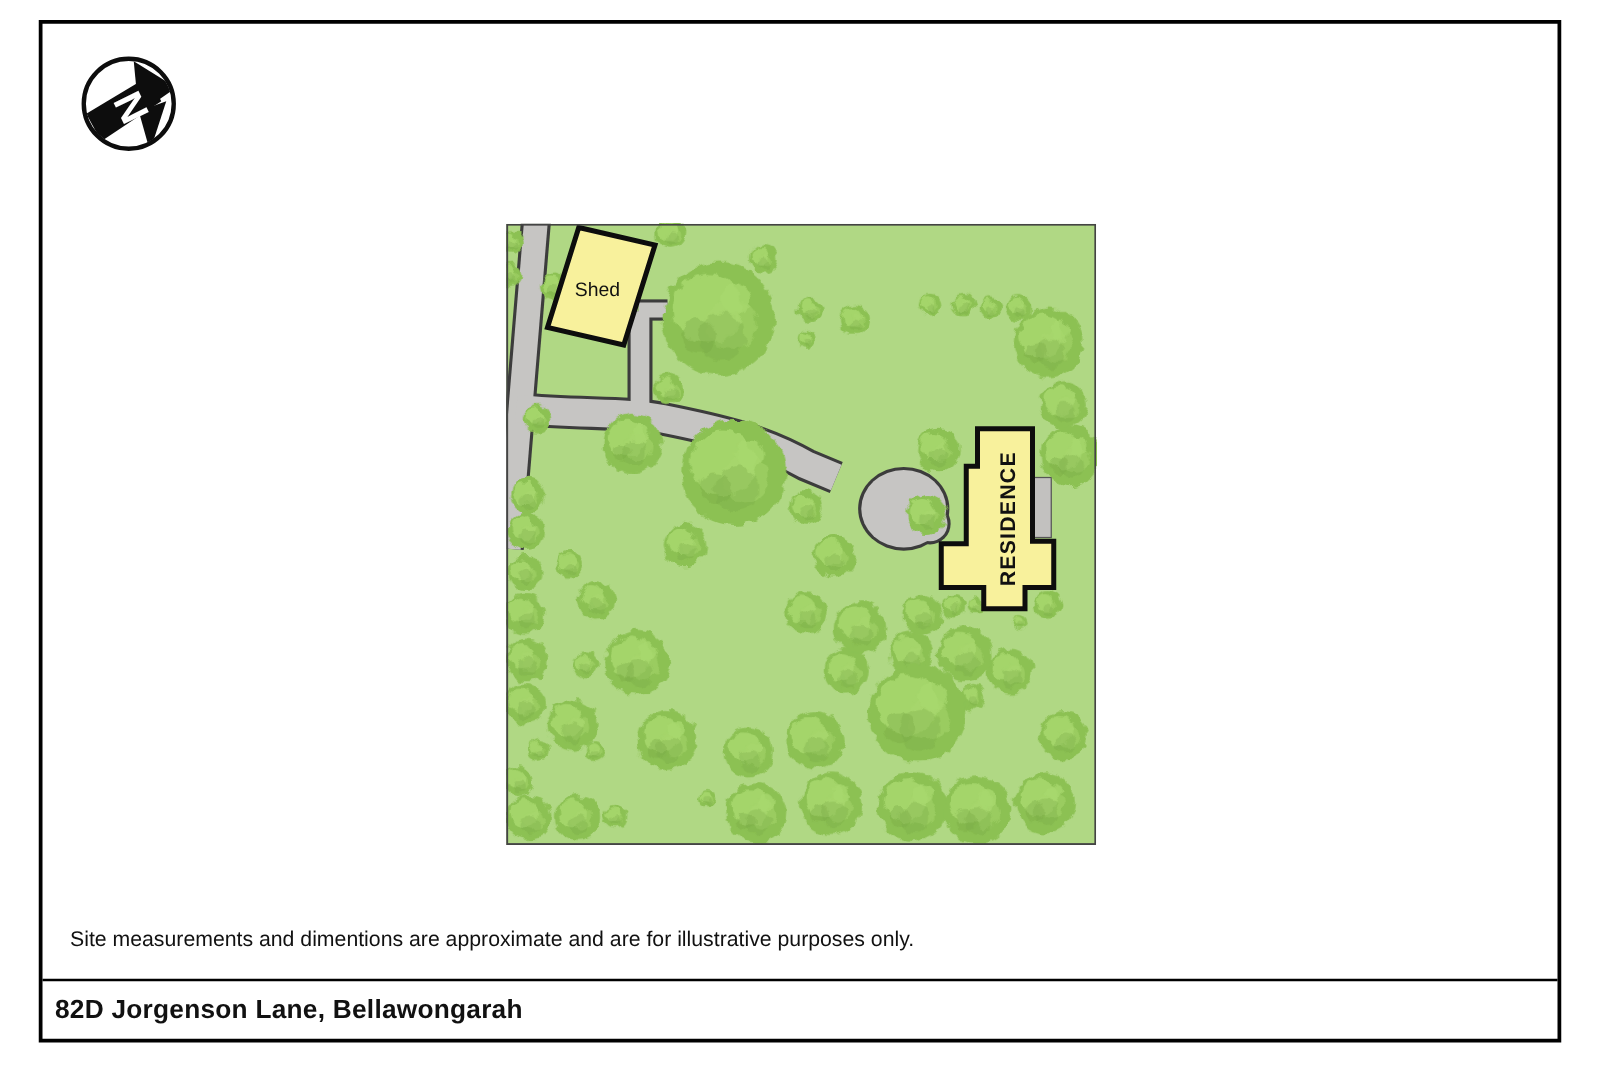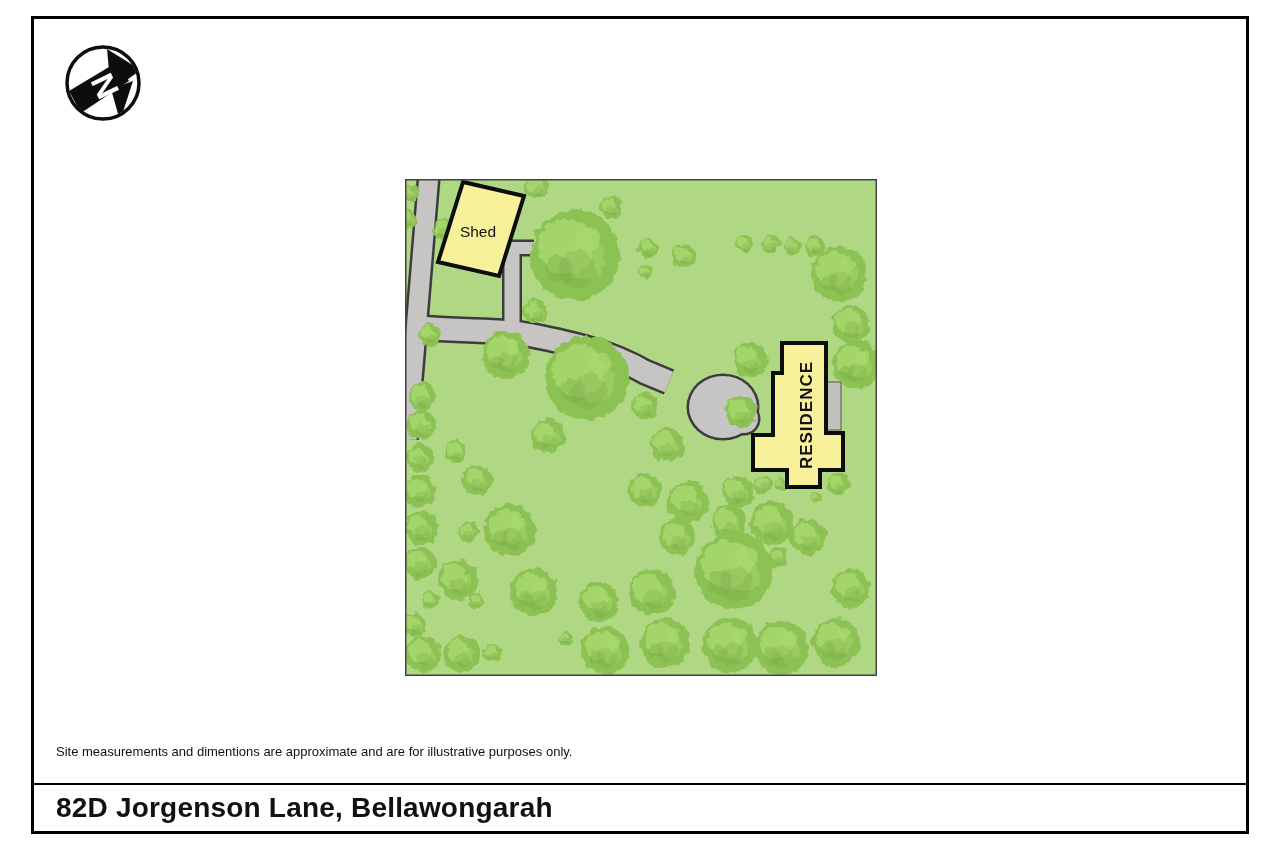--- a/index.html
+++ b/index.html
@@ -1,24 +1,24 @@
 <!DOCTYPE html>
 <html><head>
 <meta charset="utf-8">
 <style>
   html,body{margin:0;padding:0;background:#fff;}
   .canvas{position:relative;width:1280px;height:854px;background:#fff;overflow:hidden;
           font-family:"Liberation Sans",sans-serif;color:#111;}
   .page{position:absolute;left:31px;top:16px;width:1212px;height:812px;border:3px solid #000;background:#fff;}
   .compass{position:absolute;left:29px;top:24px;width:80px;height:80px;}
   .siteplan{position:absolute;left:371px;top:160px;width:472px;height:497px;display:block;}
-  .disclaimer{position:absolute;left:22px;top:725px;font-size:13px;line-height:16px;color:#111;}
+  .disclaimer{position:absolute;left:22px;top:725px;font-size:17px;line-height:16px;color:#111;}
   .addressbar{position:absolute;left:0;top:764px;width:100%;height:48px;border-top:2.5px solid #000;
               box-sizing:border-box;display:flex;align-items:center;}
-  .address{padding-left:22px;font-size:28px;font-weight:bold;letter-spacing:.2px;color:#111;}
+  .address{padding-left:10px;font-size:21px;font-weight:bold;letter-spacing:.2px;color:#111;}
   svg text{font-family:"Liberation Sans",sans-serif;}
 </style>
 </head>
 <body>
 
 <div class="canvas">
   <div class="page">
 
     <svg class="compass" viewBox="0 0 80 80">
       <defs>

